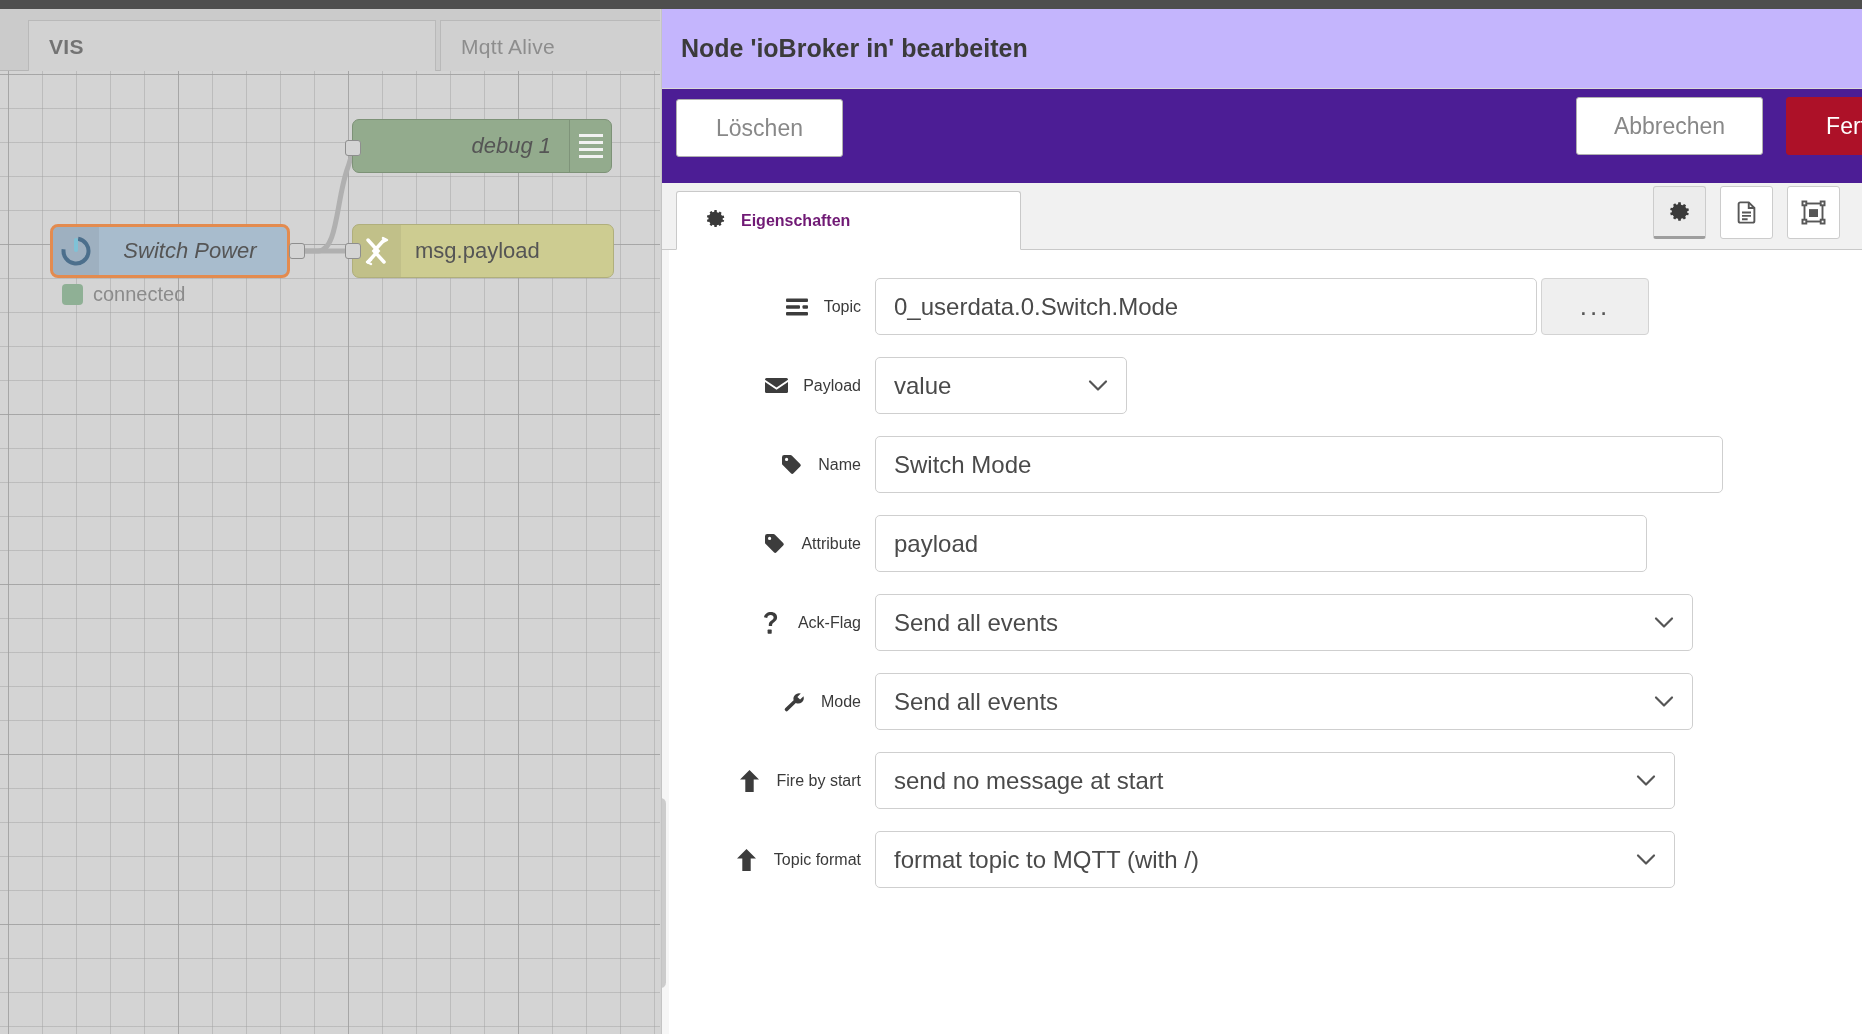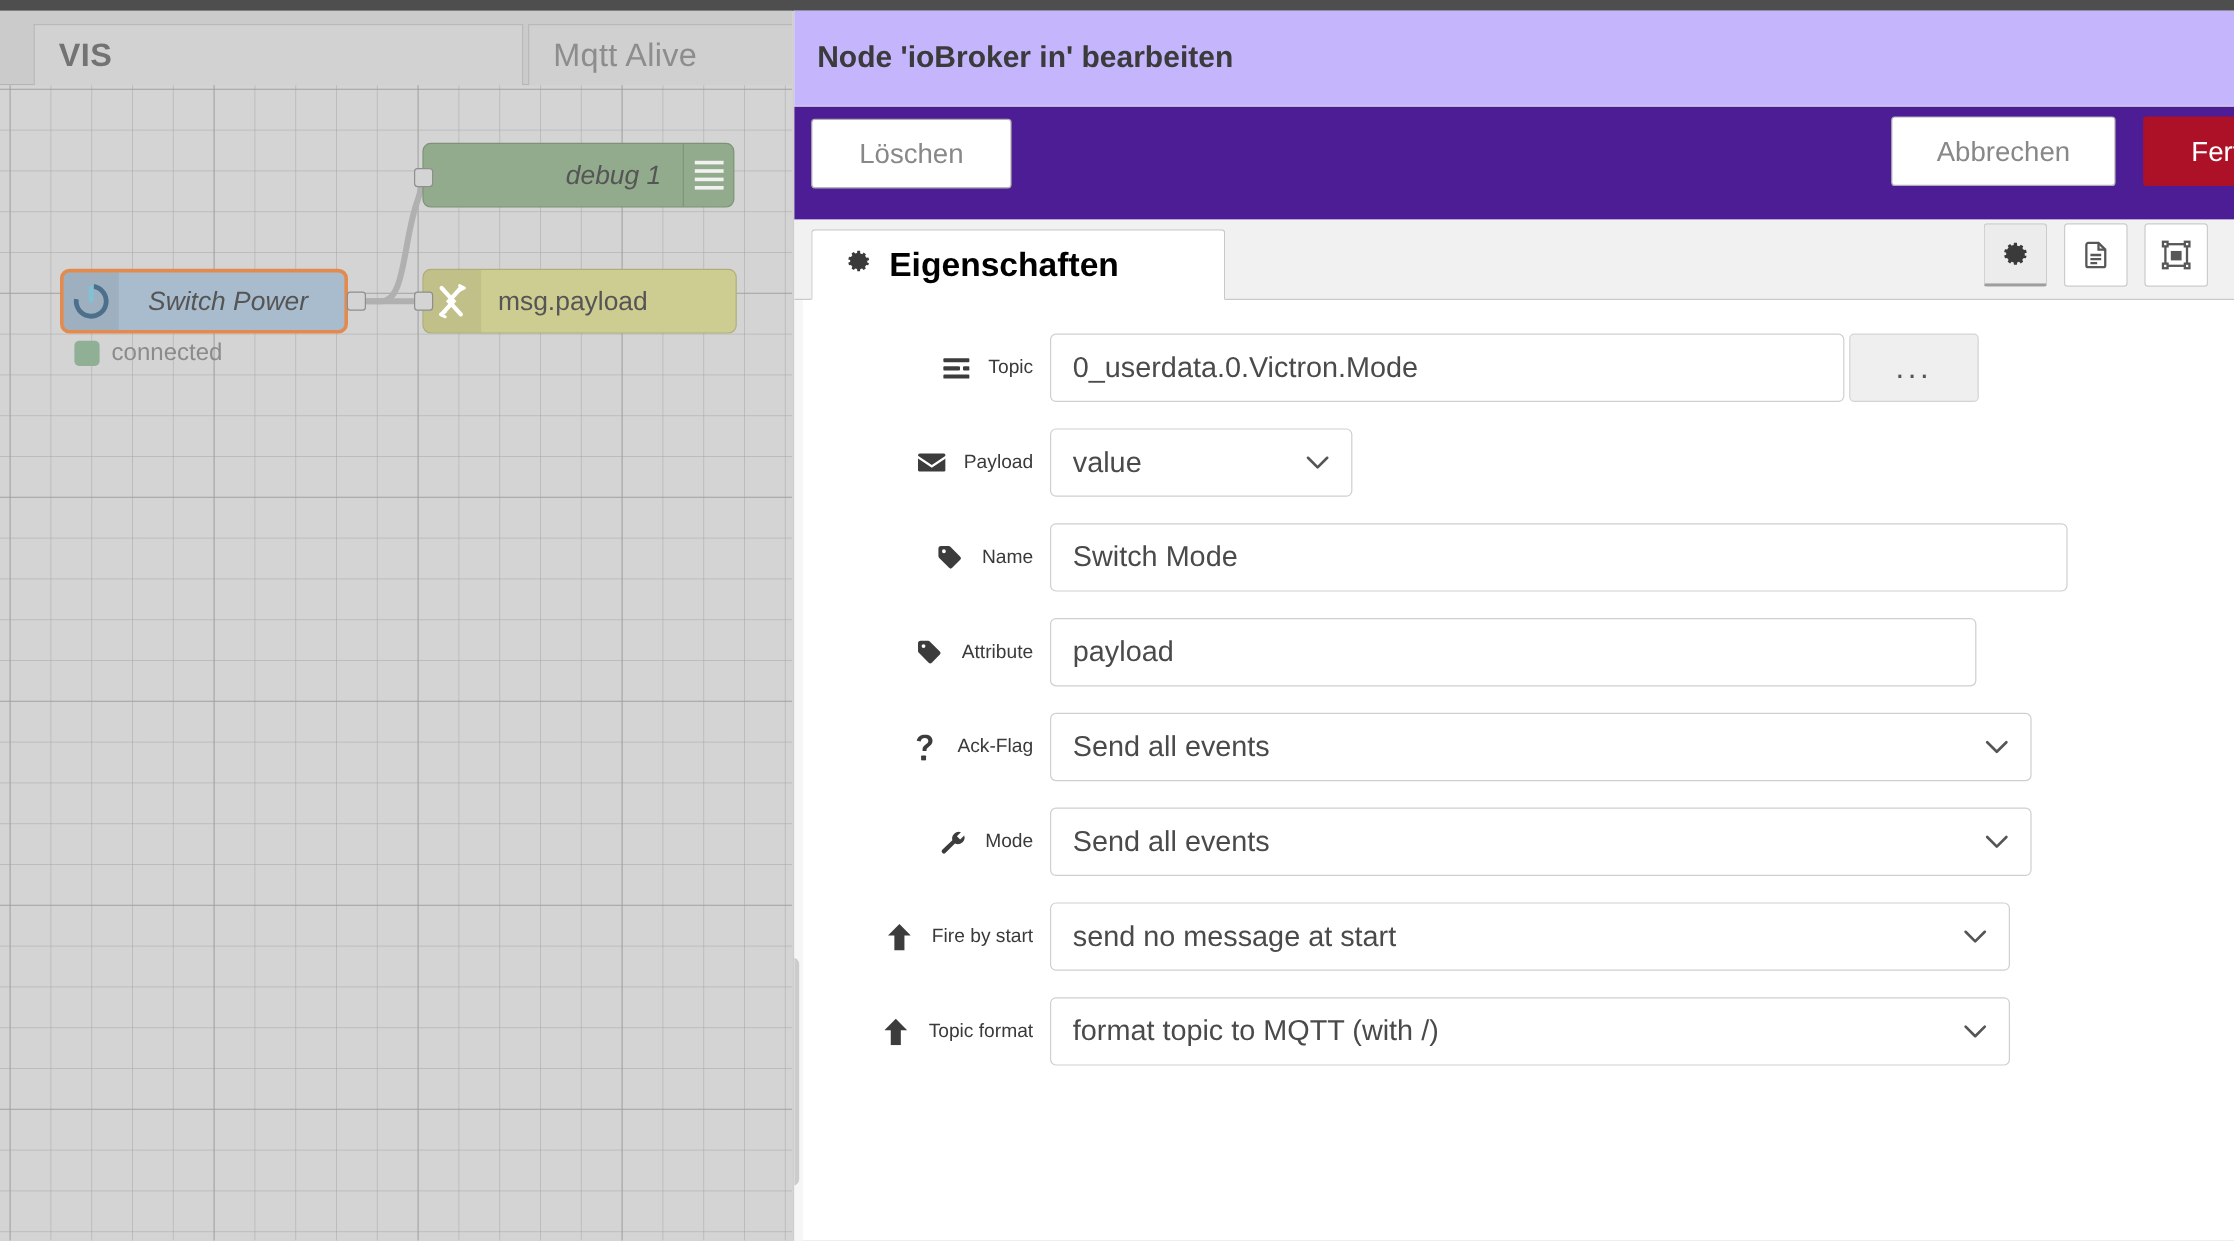--- a/index.html
+++ b/index.html
@@ -45,21 +45,21 @@
   .tab {
     position: absolute;
     top: 11px;
     height: 52px;
     background: #d0d0d0;
     border: 1px solid #b9b9b9;
     border-bottom: none;
     display: flex;
     align-items: center;
     padding: 0 20px;
-    font-size: 27px;
+    font-size: 21px;
     color: #8d8d8d;
     letter-spacing: 0.3px;
   }
   .tab.active {
     background: #d2d2d2;
     color: #737373;
     font-weight: bold;
   }
   .tab-vis { left: 28px; width: 408px; }
   .tab-mqtt { left: 440px; width: 252px; }
@@ -212,21 +212,21 @@
   .prop-tab {
     position: absolute;
     left: 14px; top: 8px;
     width: 345px; height: 59px;
     background: #ffffff;
     border: 1px solid #c9c9c9;
     border-bottom: 1px solid #ffffff;
     border-radius: 3px 3px 0 0;
     display: flex; align-items: center; gap: 13px;
     padding-left: 27px;
-    font-size: 28px; font-weight: bold; color: #000000;
+    font-size: 16px; font-weight: bold; color: #701a75;
   }
 
   .icon-btns {
     position: absolute;
     right: 22px; top: 3px;
     display: flex; gap: 14px;
   }
   .icon-btn {
     width: 53px; height: 53px;
     border: 1px solid #cccccc;
@@ -452,21 +452,21 @@
             <svg width="22" height="18" viewBox="0 0 22 18" fill="#3c3c3c">
               <rect x="0" y="0.5" width="22" height="3.4" rx="1"></rect>
               <rect x="0" y="7.3" width="14" height="3.4" rx="1"></rect>
               <rect x="0" y="14.1" width="22" height="3.4" rx="1"></rect>
               <rect x="16.5" y="7.3" width="5.5" height="3.4" rx="1"></rect>
             </svg>
           </span>
           <span>Topic</span>
         </div>
         <div class="fld w-topic">
-          <span>0_userdata.0.Victron.Mode</span>
+          <span>0_userdata.0.Switch.Mode</span>
         </div>
         <div class="w-dots">...</div>
       </div>
 
       <div class="row">
         <div class="row-label">
           <span class="licon">
             <svg width="23" height="17" viewBox="0 0 23 17" fill="#3c3c3c">
               <path d="M1.5 1h20a1.5 1.5 0 011.5 1.5v.3L11.5 10.5 0 2.8v-.3A1.5 1.5 0 011.5 1z"></path>
               <path d="M0 5.1l11.5 7.6L23 5.1v10A1.5 1.5 0 0121.5 16h-20A1.5 1.5 0 010 15.1z"></path>

